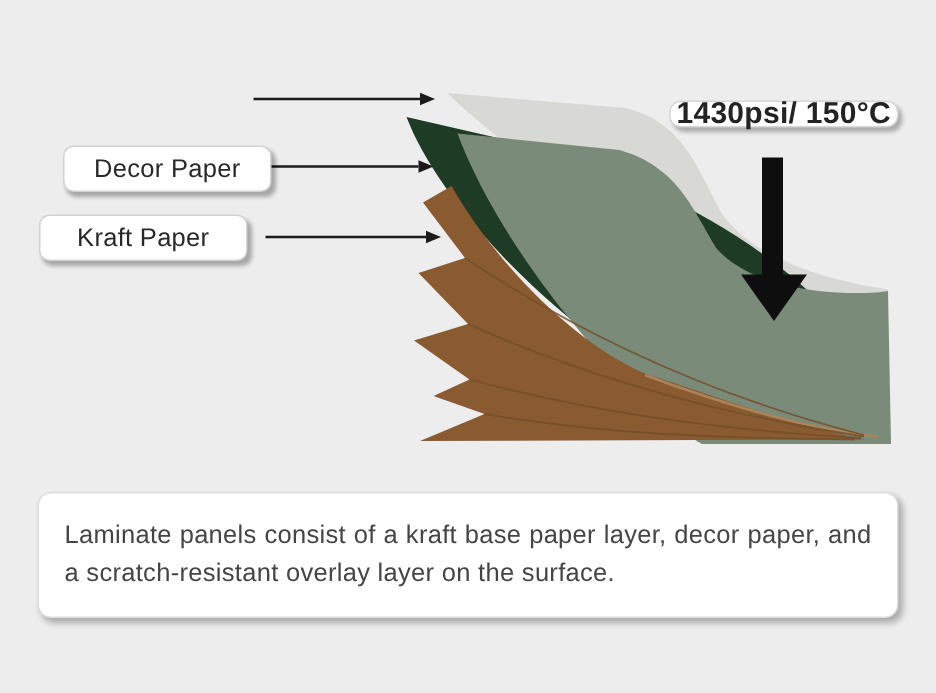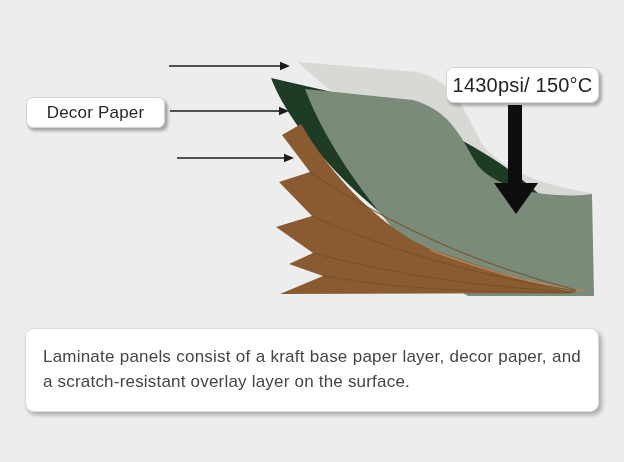--- a/index.html
+++ b/index.html
@@ -17,33 +17,34 @@
     background:#ffffff;
     border:1px solid #d3d3d3;
     border-radius:7px;
     box-shadow:2.5px 3px 3px rgba(0,0,0,0.30);
     display:flex;align-items:center;justify-content:center;
     font-size:17px;font-weight:500;color:#282828;
     letter-spacing:0.2px;
     box-sizing:border-box;
   }
   .label-box.lb1{top:50px;height:32px;}
-  .label-box.lb2{top:97px;height:31px;}
+  .label-box.lb2{top:97px;height:31px;margin-left:16px;}
   .label-box.lb3{top:143px;height:31px;}
   .pressure-badge{
     position:absolute;
-    left:446px;top:67px;width:153px;height:36px;
+    left:446px;top:67px;width:153px;height:18px;
     background:#ffffff;
     border:1px solid #d6d6d6;
     border-radius:8px;
     box-shadow:2.5px 3px 3px rgba(0,0,0,0.28);
     display:flex;align-items:center;justify-content:center;
     font-size:20px;color:#232323;
     letter-spacing:0.2px;
     box-sizing:border-box;
+    font-weight:bold;
   }
   .caption-box{
     position:absolute;
     left:25px;top:328px;width:574px;height:84px;
     background:#ffffff;
     border:1px solid #dddddd;
     border-radius:9px;
     box-shadow:2.5px 3px 4px rgba(0,0,0,0.28);
     box-sizing:border-box;
     padding:15px 17px 16px 17px;
@@ -91,20 +92,23 @@
     <g fill="#1b1b1b">
       <polygon points="280,61.8 290,66 280,70.2"></polygon>
       <polygon points="279,106.8 289,111 279,115.2"></polygon>
       <polygon points="284,153.8 294,158 284,162.2"></polygon>
     </g>
   </svg>
 
   <div class="label-box lb2">
     <span>Decor Paper</span>
   </div>
+  <div class="label-box lb3">
+    <span>Kraft Paper</span>
+  </div>
 
   <div class="pressure-badge">
     <span>1430psi/ 150°C</span>
   </div>
 
   <div class="caption-box">
     <div class="caption-text">Laminate panels consist of a kraft base paper layer, decor paper, and a scratch-resistant overlay layer on the surface.</div>
   </div>
 
 </div>

